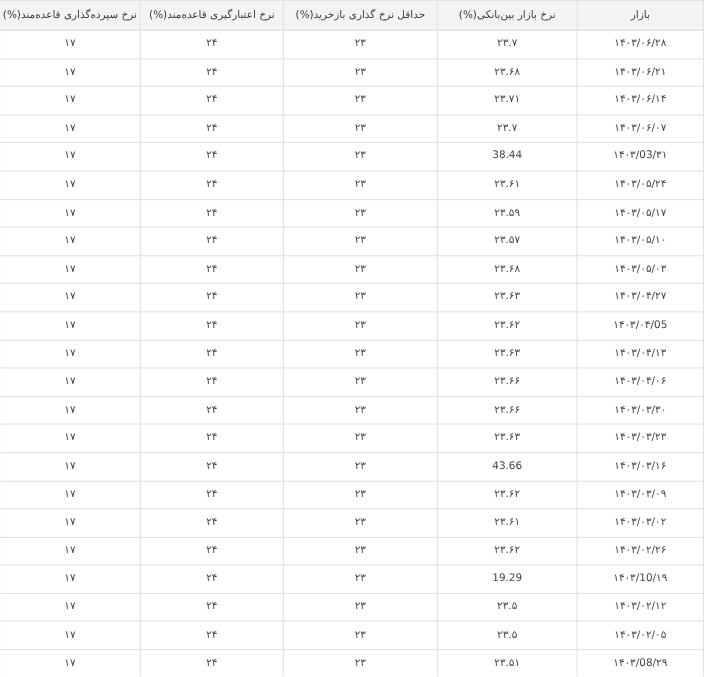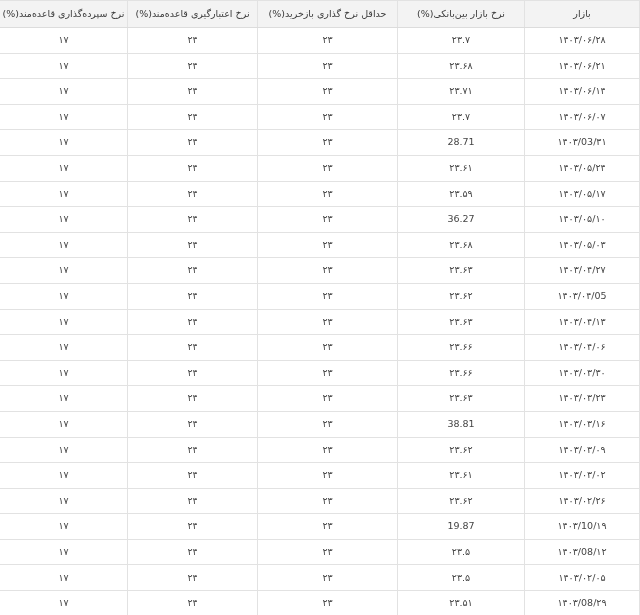--- a/index.html
+++ b/index.html
@@ -95,42 +95,42 @@
       </tr>
       <tr>
         <td>۱۴۰۳/۰۶/۰۷</td>
         <td>۲۳.۷</td>
         <td>۲۳</td>
         <td>۲۴</td>
         <td>۱۷</td>
       </tr>
       <tr>
         <td>۱۴۰۳/03/۳۱</td>
-        <td>28.71</td>
+        <td>38.44</td>
         <td>۲۳</td>
         <td>۲۴</td>
         <td>۱۷</td>
       </tr>
       <tr>
         <td>۱۴۰۳/۰۵/۲۴</td>
         <td>۲۳.۶۱</td>
         <td>۲۳</td>
         <td>۲۴</td>
         <td>۱۷</td>
       </tr>
       <tr>
         <td>۱۴۰۳/۰۵/۱۷</td>
         <td>۲۳.۵۹</td>
         <td>۲۳</td>
         <td>۲۴</td>
         <td>۱۷</td>
       </tr>
       <tr>
         <td>۱۴۰۳/۰۵/۱۰</td>
-        <td>36.27</td>
+        <td>۲۳.۵۷</td>
         <td>۲۳</td>
         <td>۲۴</td>
         <td>۱۷</td>
       </tr>
       <tr>
         <td>۱۴۰۳/۰۵/۰۳</td>
         <td>۲۳.۶۸</td>
         <td>۲۳</td>
         <td>۲۴</td>
         <td>۱۷</td>
@@ -172,21 +172,21 @@
       </tr>
       <tr>
         <td>۱۴۰۳/۰۳/۲۳</td>
         <td>۲۳.۶۳</td>
         <td>۲۳</td>
         <td>۲۴</td>
         <td>۱۷</td>
       </tr>
       <tr>
         <td>۱۴۰۳/۰۳/۱۶</td>
-        <td>38.81</td>
+        <td>43.66</td>
         <td>۲۳</td>
         <td>۲۴</td>
         <td>۱۷</td>
       </tr>
       <tr>
         <td>۱۴۰۳/۰۳/۰۹</td>
         <td>۲۳.۶۲</td>
         <td>۲۳</td>
         <td>۲۴</td>
         <td>۱۷</td>
@@ -200,27 +200,27 @@
       </tr>
       <tr>
         <td>۱۴۰۳/۰۲/۲۶</td>
         <td>۲۳.۶۲</td>
         <td>۲۳</td>
         <td>۲۴</td>
         <td>۱۷</td>
       </tr>
       <tr>
         <td>۱۴۰۳/10/۱۹</td>
-        <td>19.87</td>
-        <td>۲۳</td>
-        <td>۲۴</td>
-        <td>۱۷</td>
-      </tr>
-      <tr>
-        <td>۱۴۰۳/08/۱۲</td>
+        <td>19.29</td>
+        <td>۲۳</td>
+        <td>۲۴</td>
+        <td>۱۷</td>
+      </tr>
+      <tr>
+        <td>۱۴۰۳/۰۲/۱۲</td>
         <td>۲۳.۵</td>
         <td>۲۳</td>
         <td>۲۴</td>
         <td>۱۷</td>
       </tr>
       <tr>
         <td>۱۴۰۳/۰۲/۰۵</td>
         <td>۲۳.۵</td>
         <td>۲۳</td>
         <td>۲۴</td>

